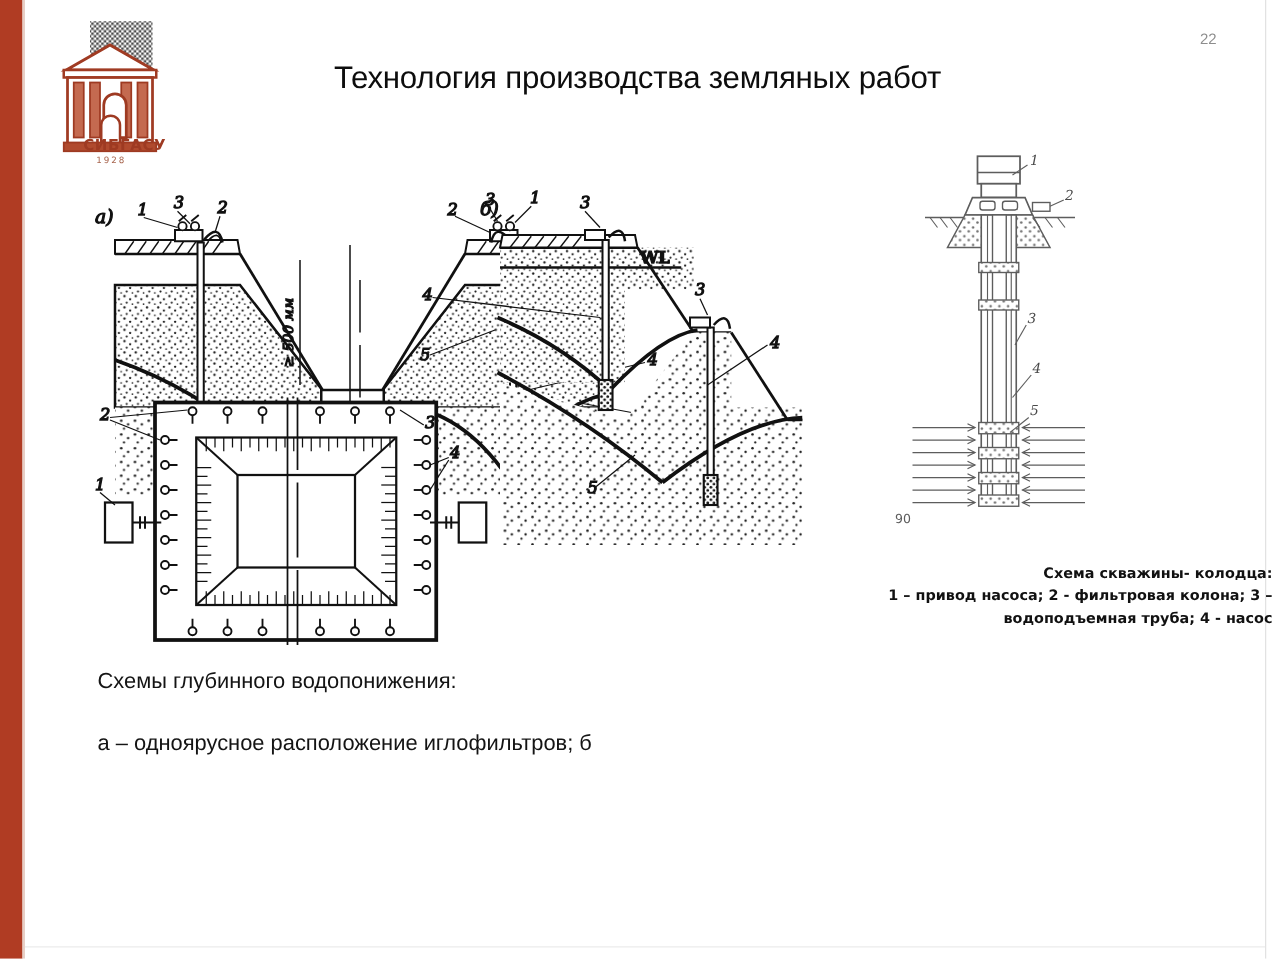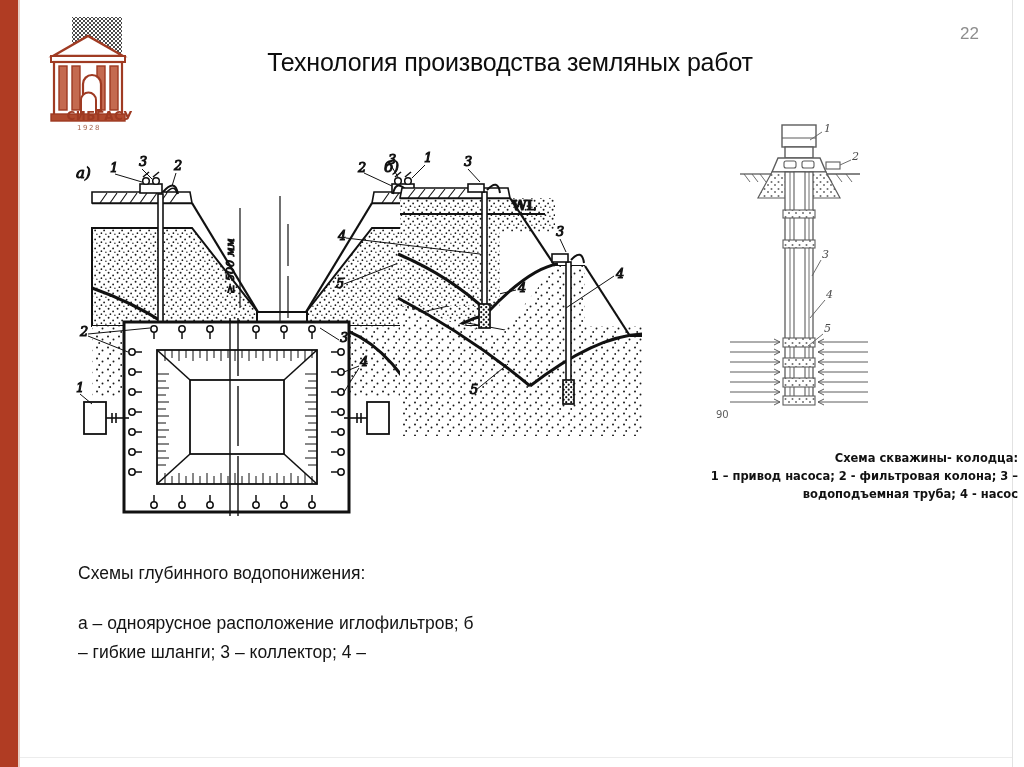--- a/index.html
+++ b/index.html
@@ -62,21 +62,21 @@
     text-align:center;
     font-size:25px;font-weight:normal;
     color:#0d0d0d;
     letter-spacing:-.2px;
     white-space:nowrap;
   }
   
   .page-num{
     position:absolute;left:960px;top:24px;width:40px;
     text-align:left;
-    font-size:17px;color:#8d8d8d;
+    font-size:12px;color:#8d8d8d;
   }
 
   
   .fig-left{position:absolute;left:62px;top:136px;width:580px;height:390px;}
   .fig-right{position:absolute;left:700px;top:110px;width:210px;height:320px;}
   .fig-left svg,.fig-right svg{display:block;}
 
   
   .caption-right{
     position:absolute;left:646px;top:450px;width:372px;
@@ -85,21 +85,21 @@
     font-size:11.5px;font-weight:bold;
     color:#111;
     line-height:1.55;
   }
   .caption-right span{display:block;}
 
   .body-text{
     position:absolute;left:78px;top:530px;width:560px;
     font-size:17.5px;color:#141414;line-height:1.62;
   }
-  .body-text .lead{display:block;margin-top:29px;}
+  .body-text .lead{display:block;}
   .body-text .gap{display:block;height:22px;}
   .body-text .legend{display:block;}
 </style>
 </head>
 <body>
 
 <div class="slide">
 
   <div class="accent-bar"></div>
   <div class="accent-bar-inner"></div>
@@ -614,16 +614,15 @@
   <div class="caption-right">
     <span>Схема скважины- колодца:</span>
     <span>1 – привод насоса; 2 - фильтровая колона; 3 –</span>
     <span>водоподъемная труба; 4 - насос</span>
   </div>
 
   <div class="body-text">
     <span class="lead">Схемы глубинного водопонижения:</span>
     <span class="gap"></span>
     <span class="legend">а – одноярусное расположение иглофильтров; б</span>
-    <span class="legend">– гибкие шланги; 3 – коллектор; 4 –</span>
   </div>
 
 </div>
 
 </body></html>

